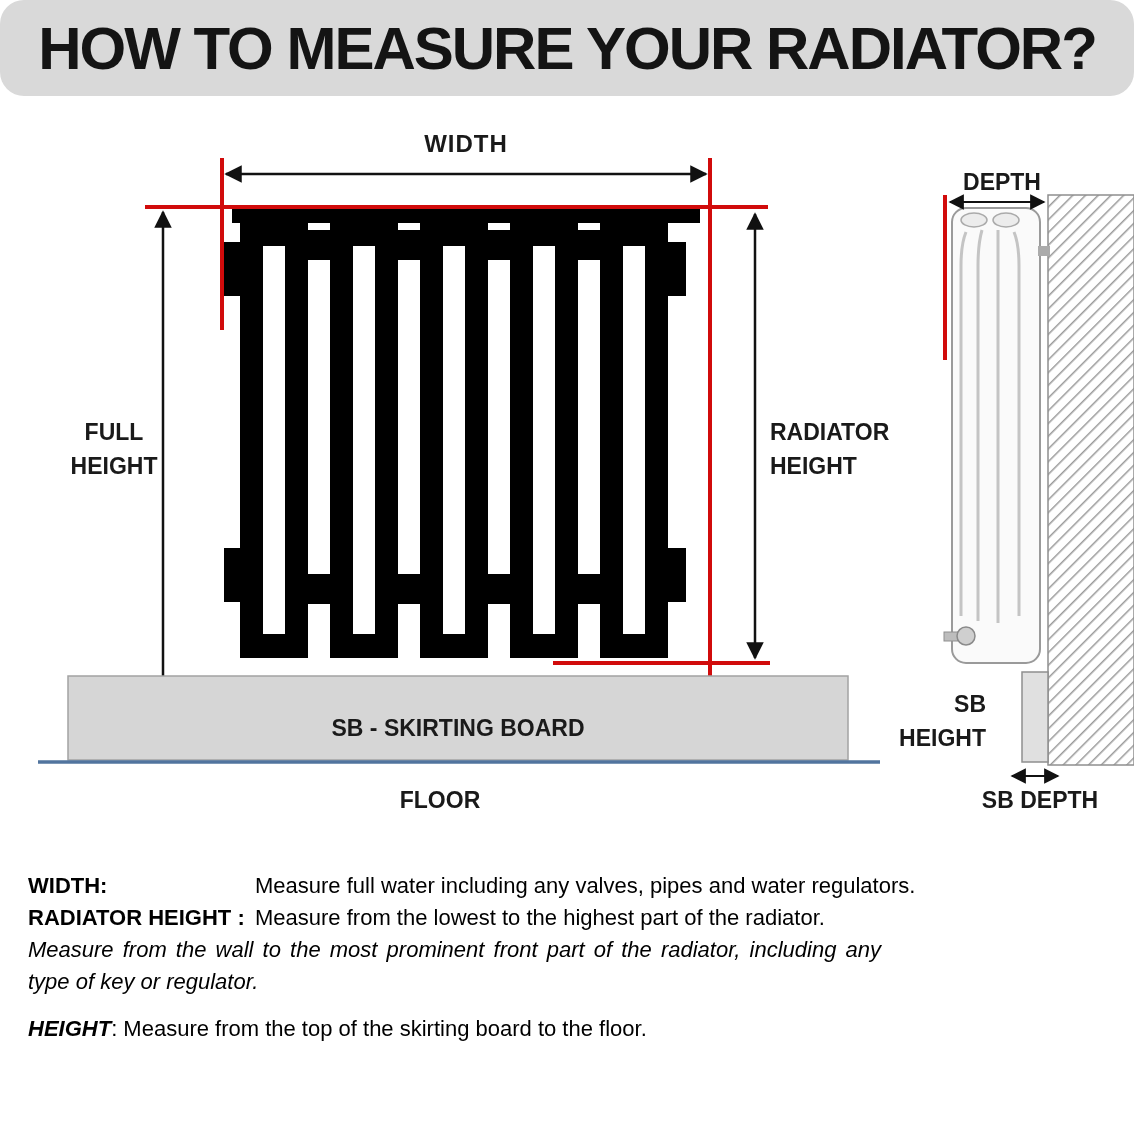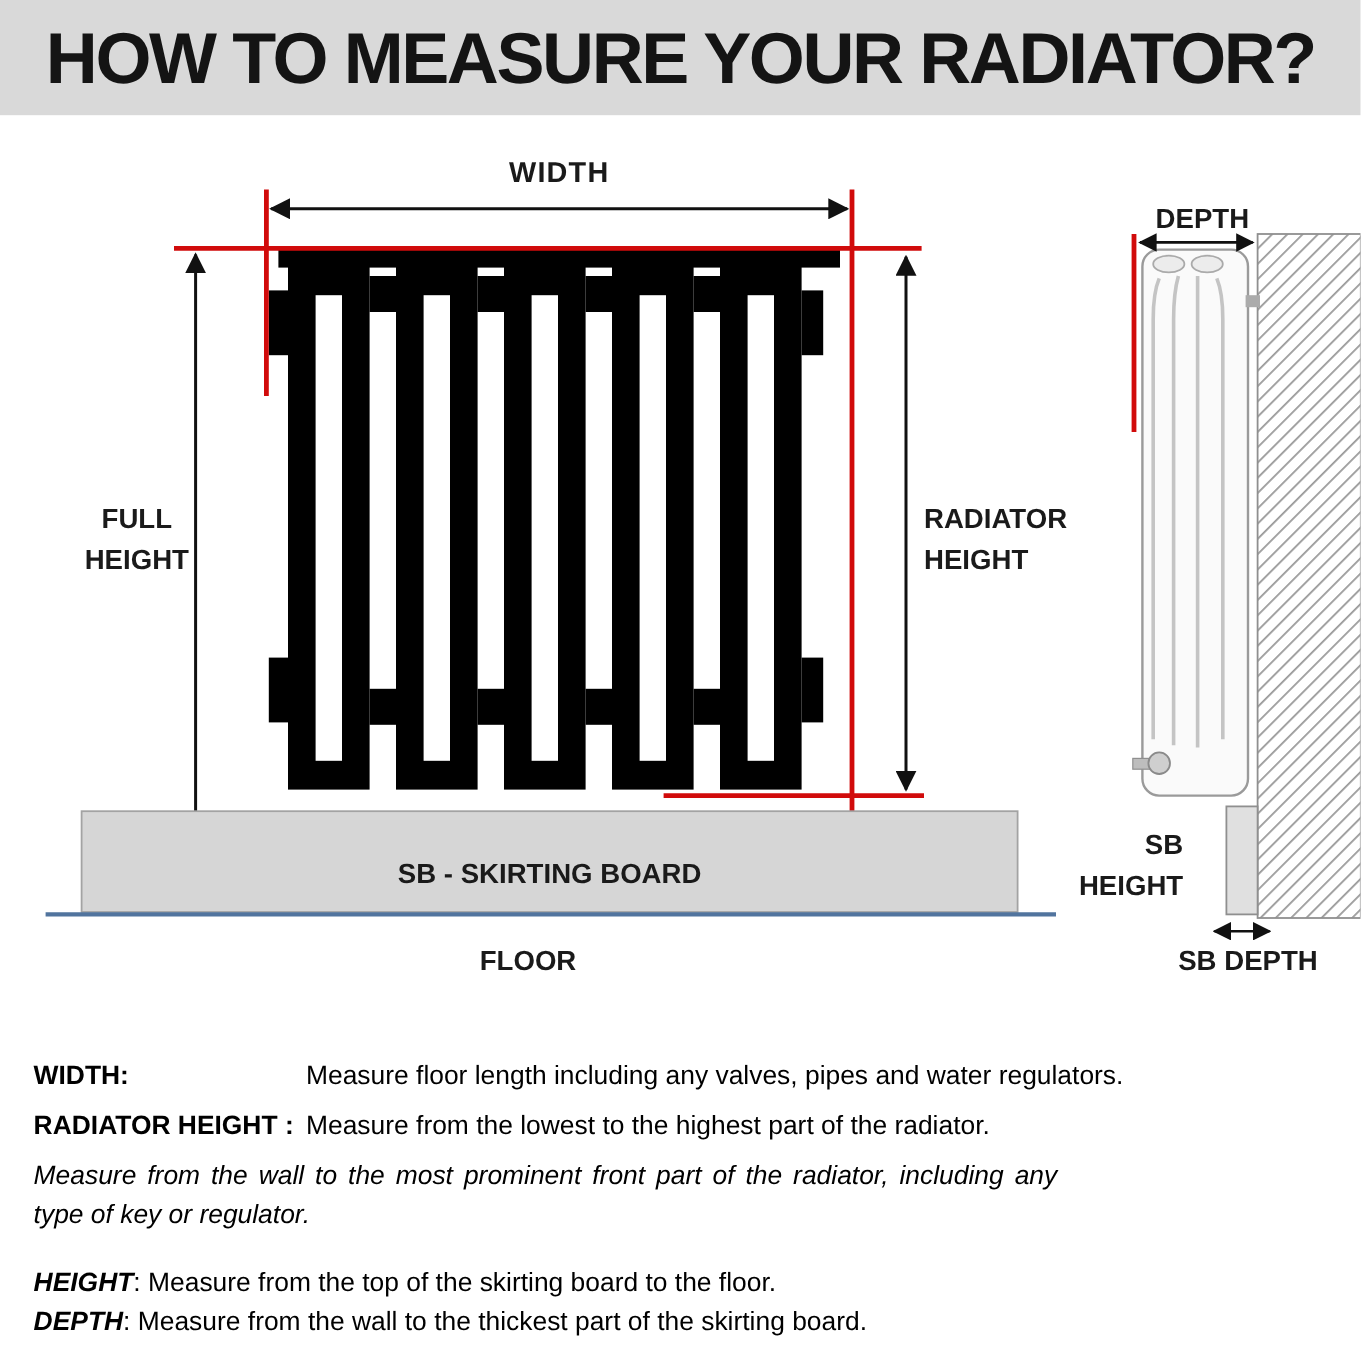--- a/index.html
+++ b/index.html
@@ -20,20 +20,21 @@
     color: #000;
     overflow: hidden;
   }
   .title-bar {
     width: 1134px;
     height: 96px;
     background: var(--title-bg, #d9d9d9);
     display: flex;
     align-items: center;
     justify-content: center;
+    border-radius: 24px;
   }
   .title-bar h1 {
     margin: 0;
     font-size: 60px;
     letter-spacing: -2px;
     font-weight: bold;
     color: #141414;
     white-space: nowrap;
   }
   .diagram-wrap {
@@ -62,21 +63,21 @@
   .side-line { stroke: #c4c4c4; stroke-width: 3; fill: none; }
   .wall-rect { stroke: #8f8f8f; stroke-width: 1.5; }
   .sb-side { fill: #e0e0e0; stroke: #8f8f8f; stroke-width: 1.5; }
 
   
   .defs {
     padding: 34px 28px 0 28px;
     font-size: 22px;
     line-height: 32px;
   }
-  .def-row { display: flex; align-items: flex-start; margin-top: 10px; }
+  .def-row { display: flex; align-items: flex-start; }
   .def-row .term {
     flex: 0 0 227px;
     font-weight: bold;
     white-space: nowrap;
   }
   .def-row .desc { flex: 1 1 auto; max-width: 853px; }
   .def-row.justified .desc { text-align: justify; font-style: italic; }
   .skirt-gap { height: 15px; }
   .kw { font-weight: bold; font-style: italic; }
 </style>
@@ -189,36 +190,35 @@
         <line class="arrow-sm" x1="1012" y1="680" x2="1058" y2="680" marker-start="url(#ah)" marker-end="url(#ah)"></line>
         <text class="svg-label" x="1040" y="712" text-anchor="middle">SB DEPTH</text>
       </g>
     </svg>
   </div>
 
   <section class="defs">
 
     <div class="def-row">
       <div class="term">WIDTH:</div>
-      <div class="desc">Measure floor length including any valves, pipes and water regulators.</div>
+      <div class="desc">Measure full water including any valves, pipes and water regulators.</div>
     </div>
 
     <div class="def-row">
       <div class="term">RADIATOR HEIGHT :</div>
       <div class="desc">Measure from the lowest to the highest part of the radiator.</div>
     </div>
 
 
     <div class="def-row justified">
       <div class="desc">Measure from the wall to the most prominent front part of the radiator, including any type of key or regulator.</div>
     </div>
 
     <div class="skirt-gap"></div>
 
     <div class="def-row">
       <div class="desc">
         <div><span class="kw">HEIGHT</span><span>: Measure from the top of the skirting board to the floor.</span></div>
-        <div><span class="kw">DEPTH</span><span>: Measure from the wall to the thickest part of the skirting board.</span></div>
       </div>
     </div>
 
   </section>
 </div>
 
 </body></html>

